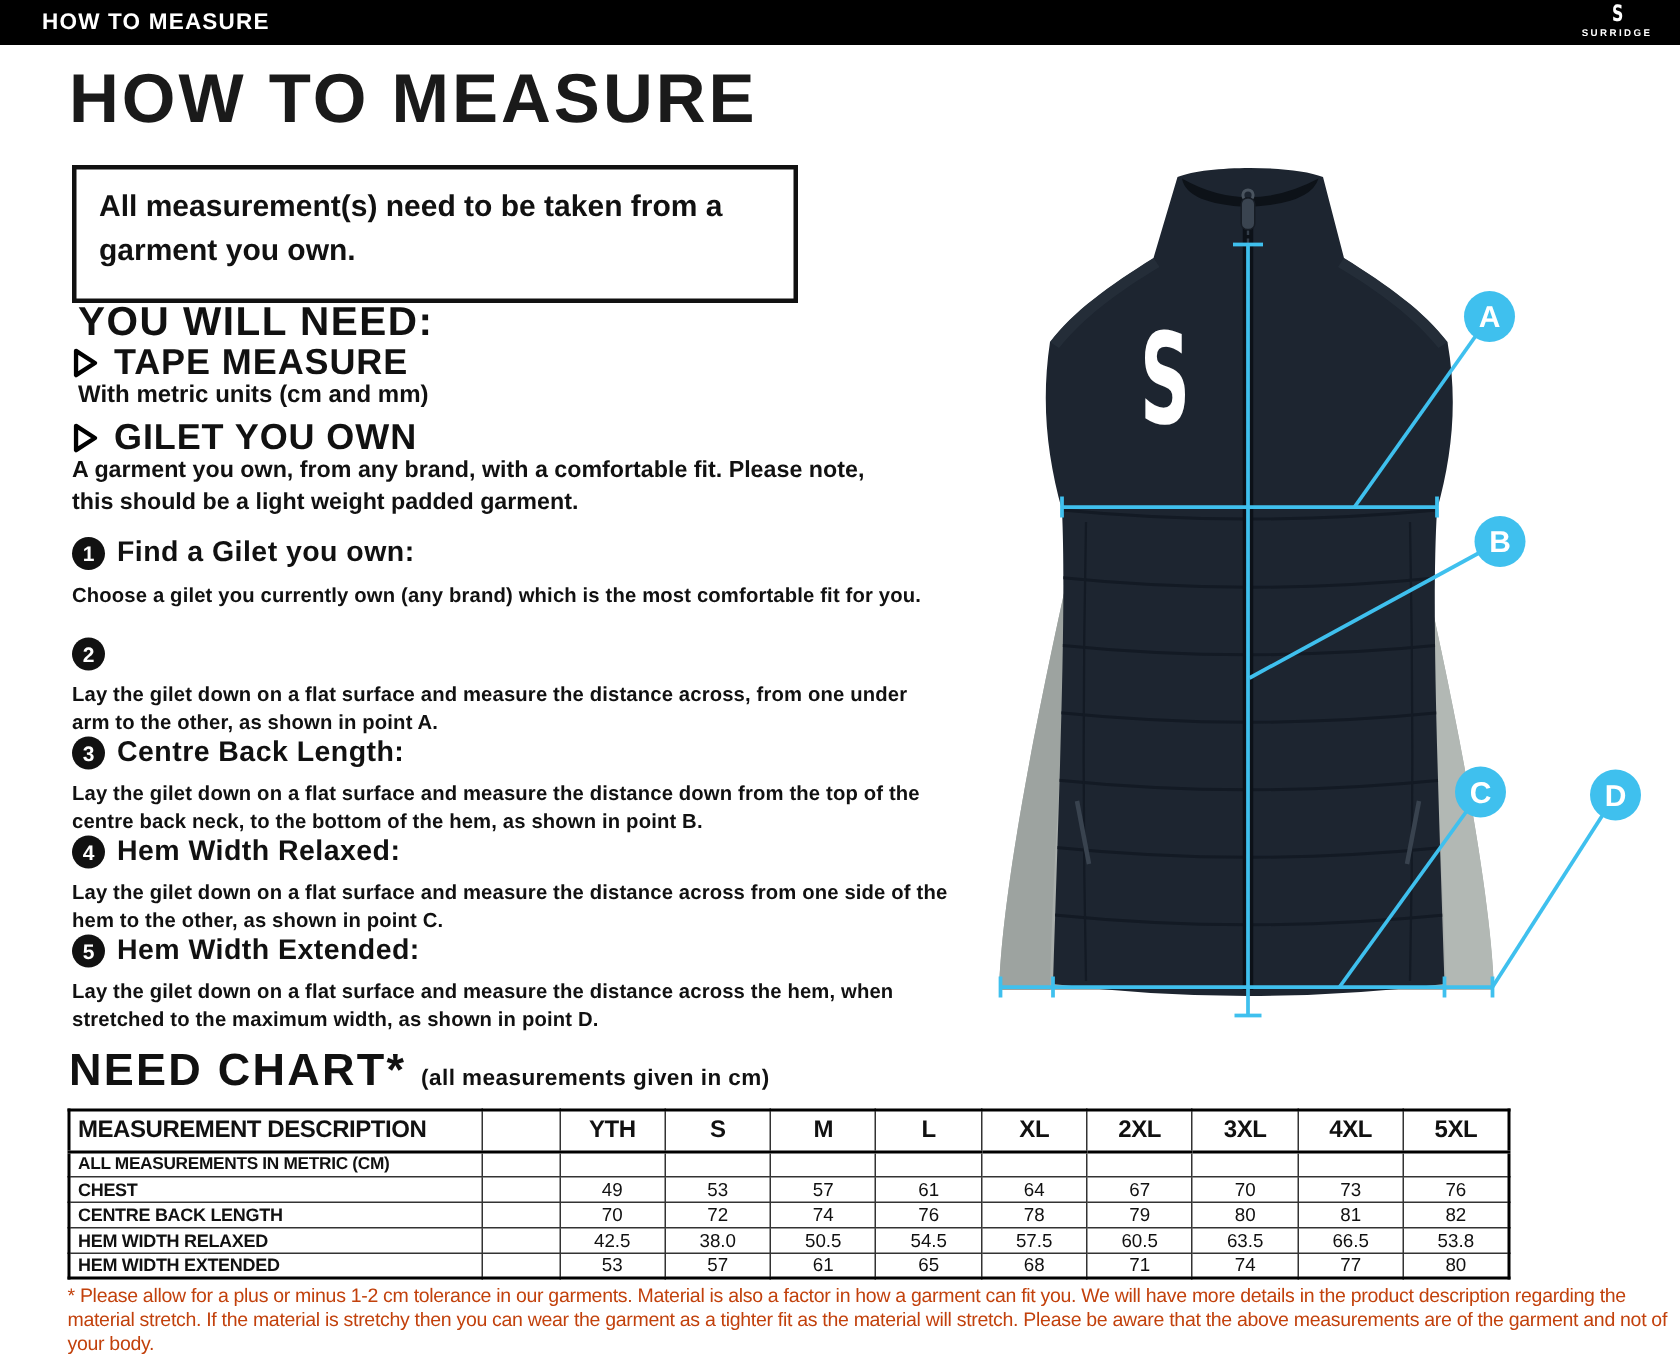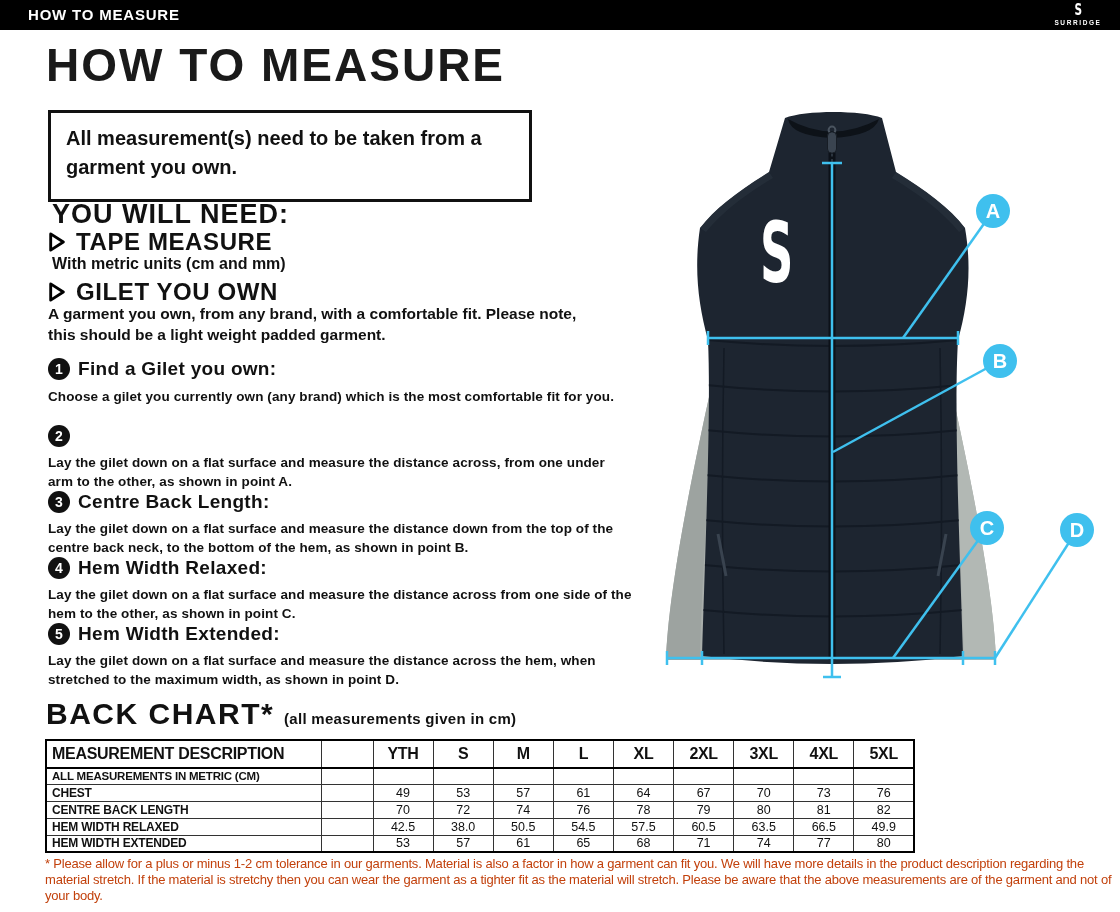--- a/index.html
+++ b/index.html
@@ -23,21 +23,21 @@
   .tri { width:18px; height:20px; flex:0 0 auto; }
 
   .step-head { position:absolute; display:flex; align-items:center; gap:8px; }
   .step-num { width:22px; height:22px; border-radius:50%; background:#111; color:#fff; font-size:14px; font-weight:bold; display:flex; align-items:center; justify-content:center; flex:0 0 auto; }
   .step-title { font-size:19px; font-weight:bold; letter-spacing:.3px; }
   .step-body { position:absolute; left:48px; width:585px; font-size:13.5px; font-weight:bold; line-height:1.4; letter-spacing:.1px; }
 
   
   .chart-heading { position:absolute; left:46px; top:697px; font-size:30px; font-weight:bold; letter-spacing:1.5px; }
   .chart-sub { font-size:15px; letter-spacing:.3px; }
-  table.size-chart { position:absolute; left:45px; top:739px; width:870px; border-collapse:collapse; table-layout:fixed; border:2px solid #000; }
+  table.size-chart { position:absolute; left:45px; top:739px; width:962px; border-collapse:collapse; table-layout:fixed; border:2px solid #000; }
   .size-chart th, .size-chart td { border:1px solid #333; text-align:center; overflow:hidden; white-space:nowrap; }
   .size-chart thead th { border-bottom:2px solid #000; height:28px; font-size:16px; letter-spacing:-.3px; }
   .size-chart td { height:17px; font-size:12.5px; }
   .label-col { width:275px; text-align:left !important; padding-left:5px; }
   .blank-col { width:52px; }
   td.row-label { font-weight:bold; font-size:12px; letter-spacing:-.2px; }
   .metric-row td { font-size:11.5px; height:16px; }
 
   .footnote { position:absolute; left:45px; top:856px; width:1070px; font-size:13px; line-height:1.22; letter-spacing:-.2px; color:#c2410c; }
 
@@ -99,21 +99,21 @@
   </div>
   <p class="step-body" style="top:586px;">Lay the gilet down on a flat surface and measure the distance across from one side of the hem to the other, as shown in point C.</p>
 
   <div class="step-head" style="left:48px; top:623px;">
     <span class="step-num">5</span>
     <span class="step-title">Hem Width Extended:</span>
   </div>
   <p class="step-body" style="top:652px;">Lay the gilet down on a flat surface and measure the distance across the hem, when stretched to the maximum width, as shown in point D.</p>
 
   <div class="chart-heading">
-    <span>BACK CHART*</span>
+    <span>NEED CHART*</span>
     <span class="chart-sub">(all measurements given in cm)</span>
   </div>
 
   <table class="size-chart">
     <thead>
       <tr>
         <th class="label-col">MEASUREMENT DESCRIPTION</th>
         <th class="blank-col"></th>
       <th>YTH</th>
           <th>S</th>
@@ -170,21 +170,21 @@
           <td class="label-col row-label">HEM WIDTH RELAXED</td>
           <td class="blank-col"></td>
           <td>42.5</td>
           <td>38.0</td>
           <td>50.5</td>
           <td>54.5</td>
           <td>57.5</td>
           <td>60.5</td>
           <td>63.5</td>
           <td>66.5</td>
-          <td>49.9</td>
+          <td>53.8</td>
         </tr>
         <tr>
           <td class="label-col row-label">HEM WIDTH EXTENDED</td>
           <td class="blank-col"></td>
           <td>53</td>
           <td>57</td>
           <td>61</td>
           <td>65</td>
           <td>68</td>
           <td>71</td>

